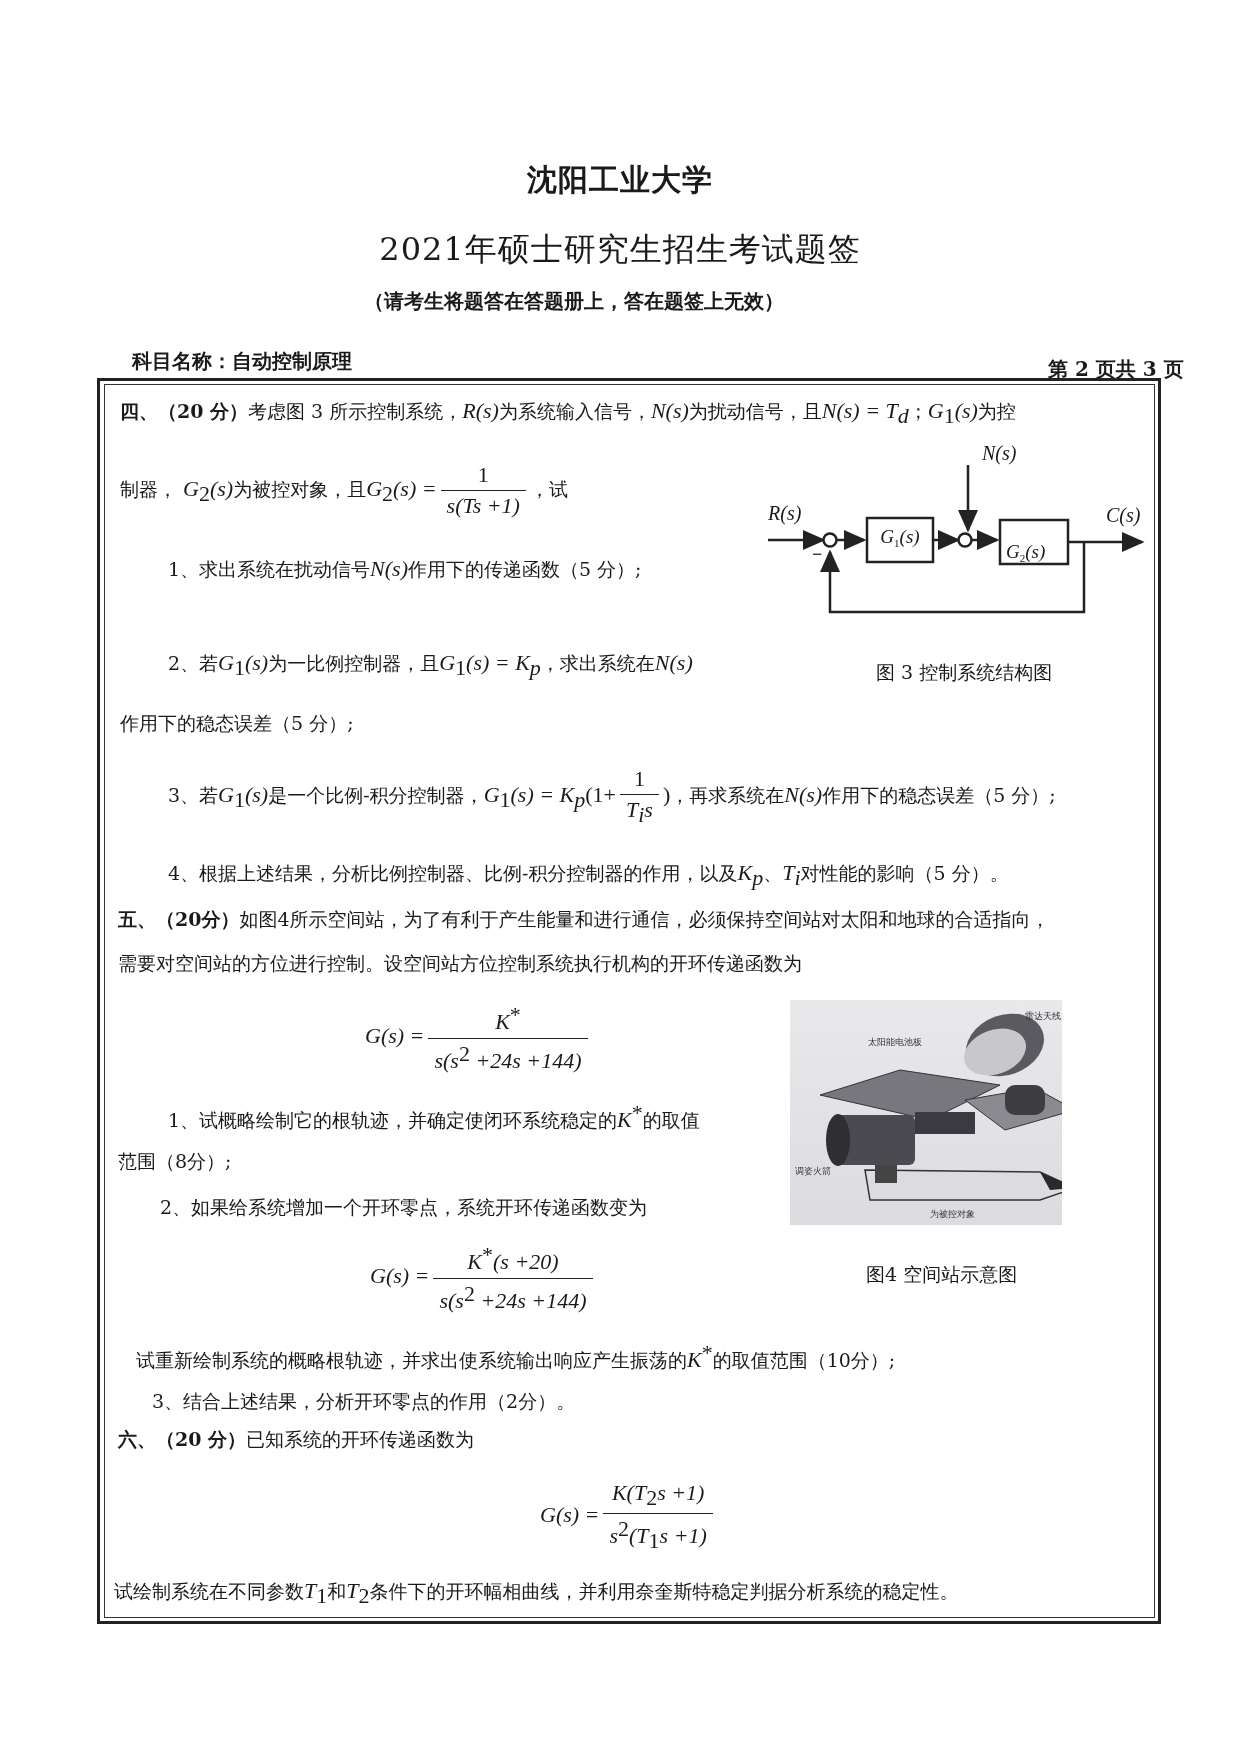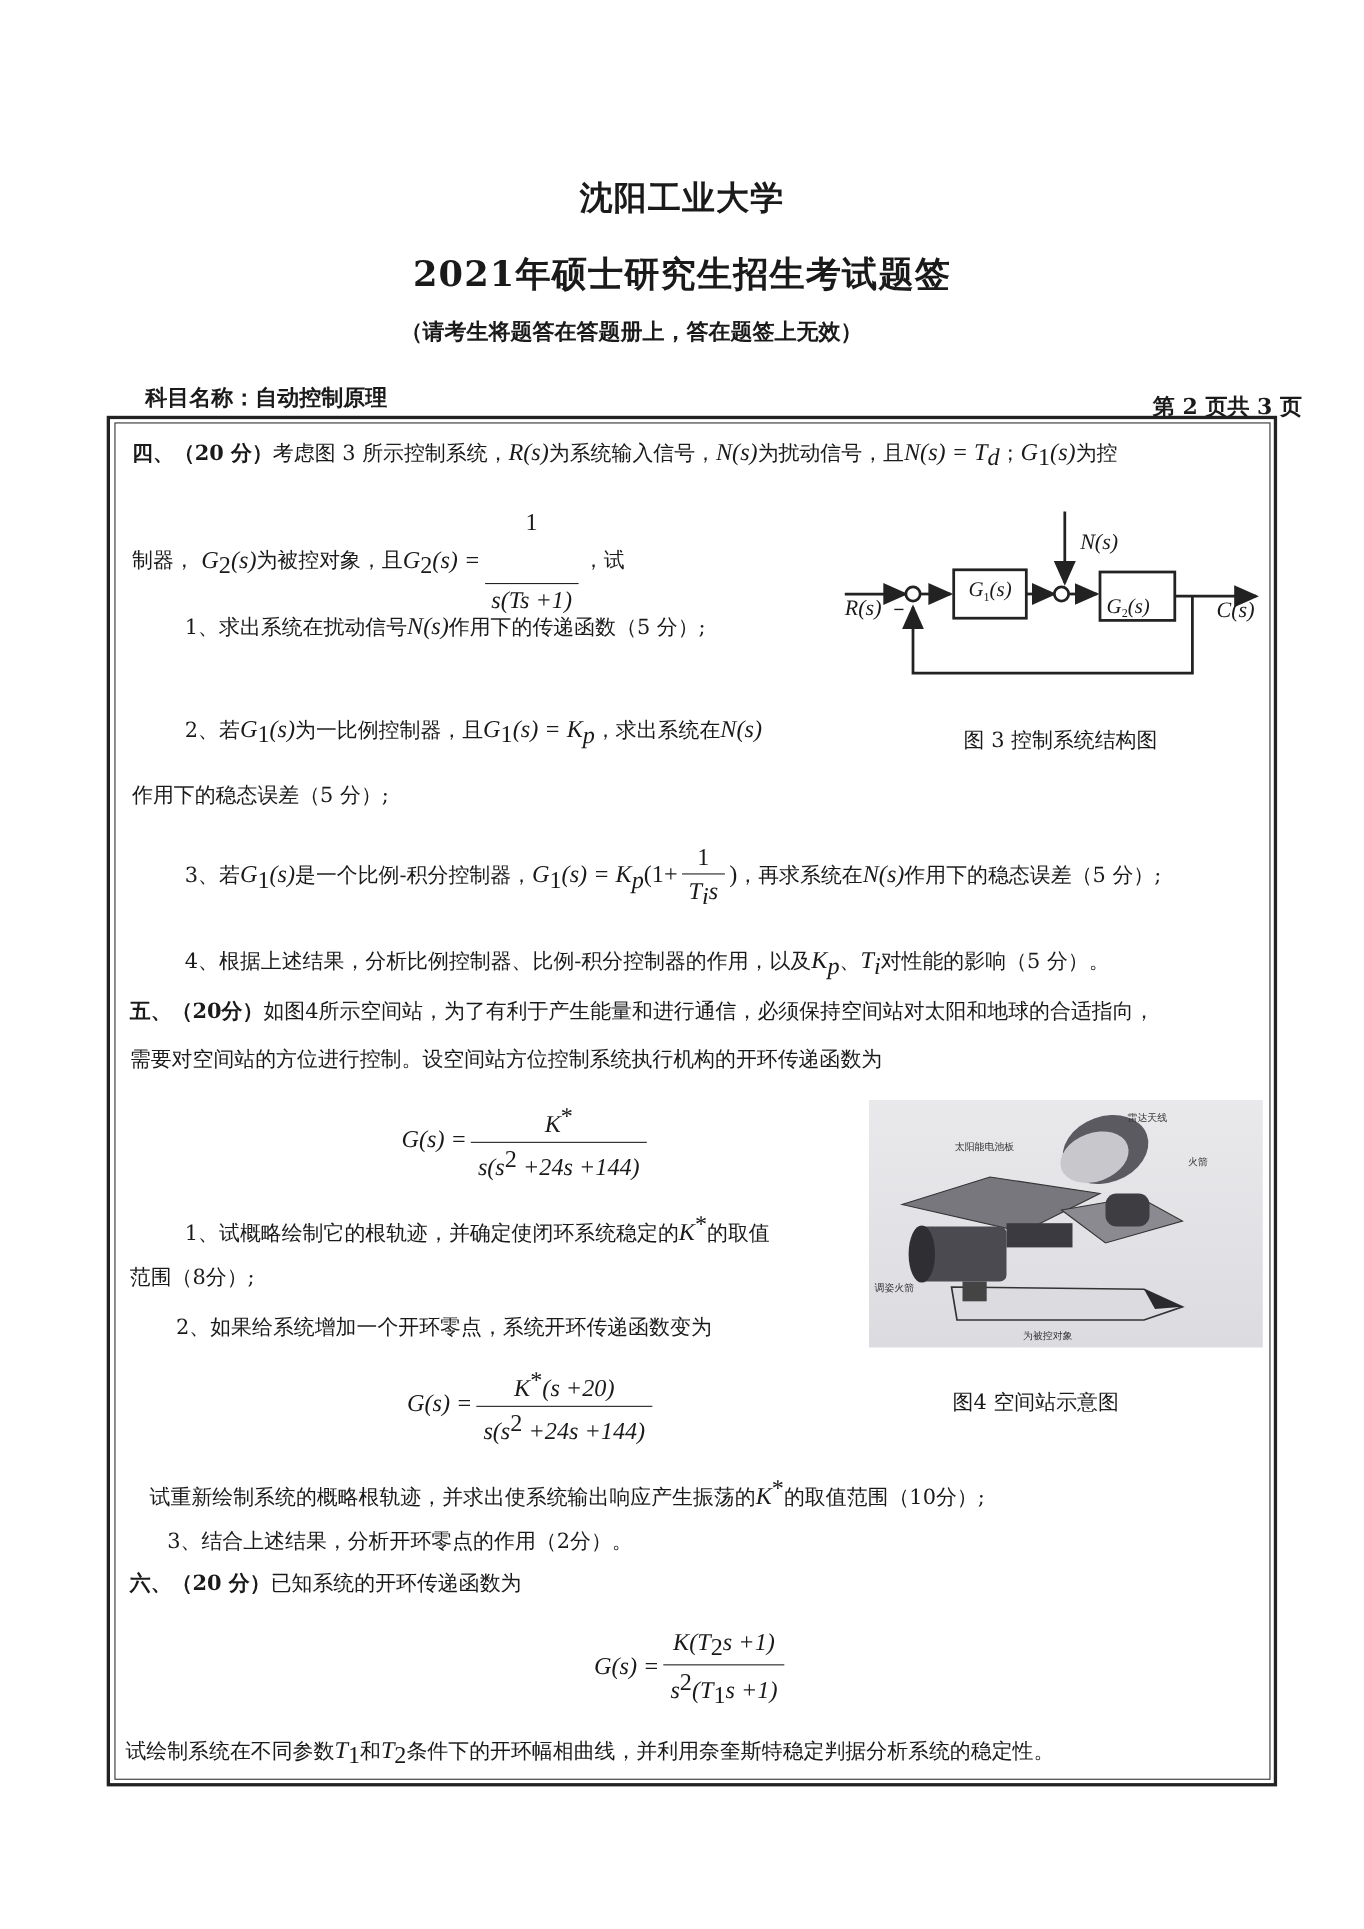--- a/index.html
+++ b/index.html
@@ -2,44 +2,44 @@
 <html><head>
 <meta charset="utf-8">
 <style>
   html, body { margin: 0; padding: 0; background: #ffffff; }
   body {
     width: 1240px; height: 1754px; position: relative; overflow: hidden;
     font-family: "DejaVu Serif", "Liberation Serif", serif; color: #1a1a1a;
   }
   .abs { position: absolute; }
   .univ { top: 160px; left: 0; width: 1240px; text-align: center; font-size: 30px; font-weight: bold; letter-spacing: 1px; }
-  .title { top: 228px; left: 0; width: 1240px; text-align: center; font-size: 32px; font-weight: bold; letter-spacing: 1px; }
+  .title { top: 228px; left: 0; width: 1240px; text-align: center; font-size: 32px; font-weight: normal; letter-spacing: 1px; }
   .notice { top: 288px; left: 0; width: 1148px; text-align: center; font-size: 20px; font-weight: bold; }
   .subject { top: 348px; left: 132px; font-size: 20px; font-weight: bold; font-family: "DejaVu Sans", sans-serif; }
   .pageno { top: 356px; left: 1010px; font-size: 20px; font-weight: bold; margin-left: 38px; }
 
   .frame-outer { left: 97px; top: 378px; width: 1064px; height: 1246px; border: 3px solid #222; box-sizing: border-box; }
   .frame-inner { left: 104px; top: 384px; width: 1051px; height: 1234px; border: 1px solid #333; box-sizing: border-box; }
 
   .t { font-size: 19px; line-height: 1.2; white-space: nowrap; }
-  .m { font-family: "Liberation Serif", "DejaVu Serif", serif; font-style: italic; font-size: 22px; margin-top: 40px; }
+  .m { font-family: "Liberation Serif", "DejaVu Serif", serif; font-style: italic; font-size: 22px; }
   .mu { font-family: "Liberation Serif", "DejaVu Serif", serif; font-style: normal; font-size: 22px; }
   .b { font-weight: bold; }
   sub, sup { font-size: 13px; }
 
   .frac { display: inline-flex; flex-direction: column; align-items: center; vertical-align: middle; margin: 0 4px; }
   .frac .num { padding: 0 6px 2px; }
   .frac .den { border-top: 1.5px solid #222; padding: 2px 6px 0; }
 
   
   .diagram { left: 760px; top: 440px; width: 400px; height: 180px; }
   .caption { font-size: 19px; }
 
   .photo {
-    left: 790px; top: 1000px; width: 358px; height: 225px;
+    left: 790px; top: 1000px; width: 272px; height: 225px;
     background: linear-gradient(180deg, #e9e9ec 0%, #dcdce0 100%);
     overflow: hidden;
   }
   .plabel { position: absolute; font-size: 9px; color: #333; white-space: nowrap; }
 </style>
 </head>
 <body>
 
 <div class="abs univ">沈阳工业大学</div>
 <div class="abs title">2021年硕士研究生招生考试题签</div>

